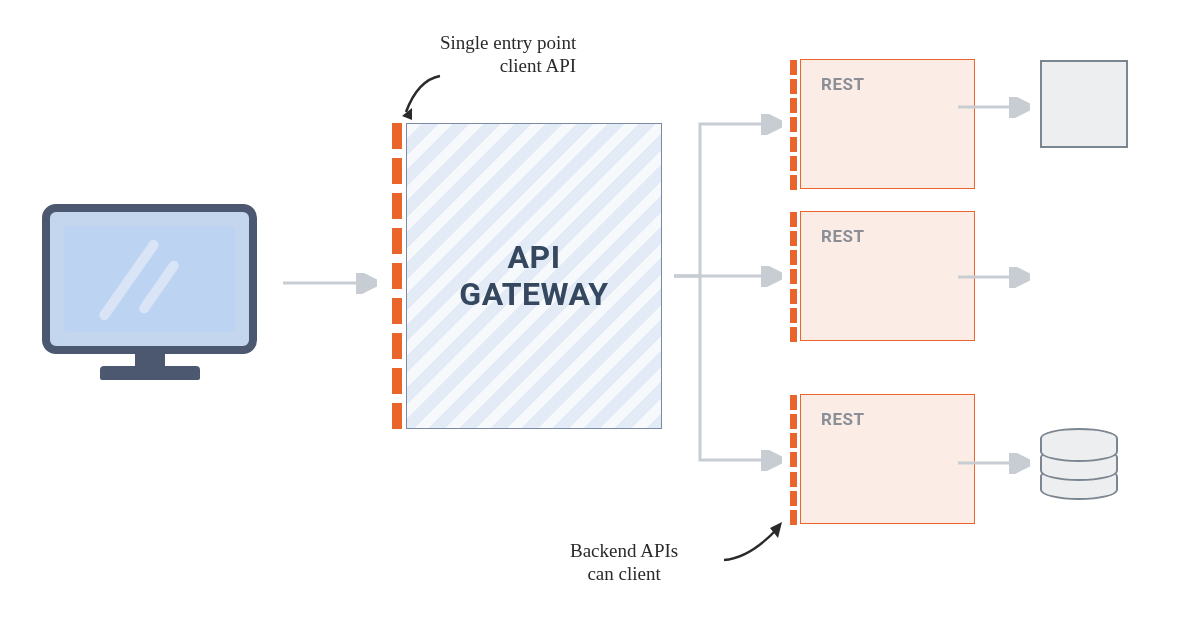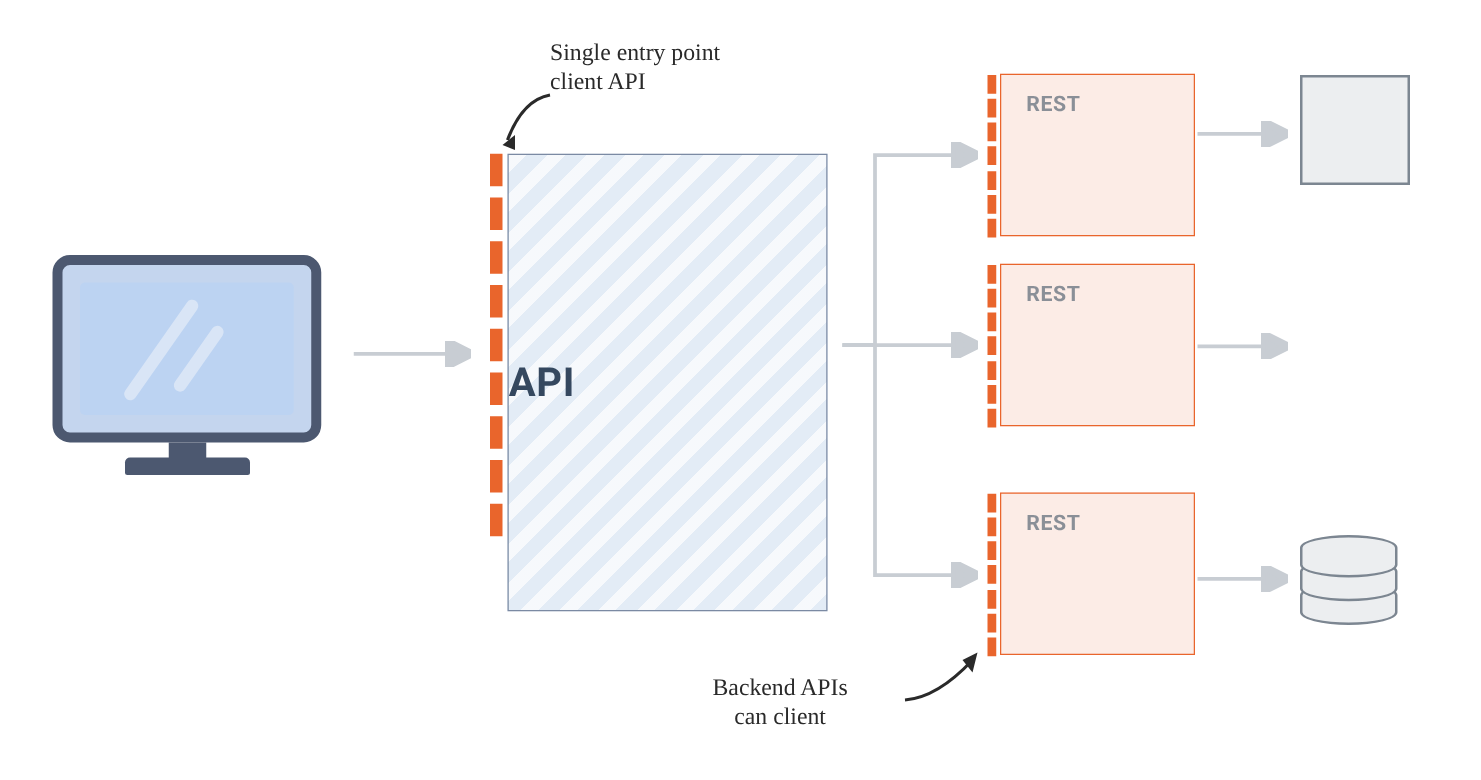--- a/index.html
+++ b/index.html
@@ -60,26 +60,27 @@
     background: #4c5870;
     border-radius: 4px 4px 2px 2px;
   }
 
   
   .gateway {
     position: absolute;
     left: 406px;
     top: 123px;
     width: 256px;
-    height: 366px;
+    height: 306px;
     background: #e3ecf6;
     border: 1.5px solid #7b8aa3;
     box-sizing: border-box;
     display: flex;
     align-items: center;
+    justify-content: center;
     overflow: hidden;
   }
   .gateway::before {
     content:"";
     position:absolute; inset:0;
     background: repeating-linear-gradient(
       135deg,
       rgba(255,255,255,.7) 0 10px,
       rgba(200,215,233,.0) 10px 22px
     );
@@ -109,21 +110,21 @@
   }
   .gateway-rail span {
     display:block;
     width: 10px; height: 26px;
     background: #e9652c;
   }
 
   
   .svc {
     position: absolute;
-    width: 156px;
+    width: 175px;
     height: 130px;
     background: #fcece6;
     border: 1.5px solid #e9652c;
     box-sizing: border-box;
     padding: 14px 4px 0 20px;
   }
   .svc .label {
     color: #8a8f97;
     font-weight: 700;
     font-size: 17px;
@@ -179,20 +180,21 @@
   }
 
   
   .note {
     position:absolute;
     font-family: "Comic Sans MS", "Segoe Script", cursive;
     color:#2a2a2a;
     font-size:19px;
     line-height:1.2;
     white-space:pre;
+    text-align:right;
   }
   .note-arrow { position:absolute; overflow:visible; }
   .note-arrow path { stroke:#2a2a2a; stroke-width:2.5; fill:none; }
   .note-arrow .head { fill:#2a2a2a; stroke:none; }
 
 </style>
 </head>
 <body>
 
 <div class="monitor">
@@ -220,20 +222,21 @@
     <span></span>
   <span></span>
     <span></span>
     <span></span>
     <span></span>
 </div>
 
 <div class="gateway">
   <div class="label">
     <span>API</span><br>
+    <span>GATEWAY</span>
   </div>
 </div>
 
 <svg class="wire" style="left:662px; top:70px; width:130px; height:400px">
   <line x1="12" y1="206" x2="118" y2="206" marker-end="url(#ah)"></line>
   <path d="M12,206 L38,206 L38,54 L118,54" marker-end="url(#ah)"></path>
   <path d="M12,206 L38,206 L38,390 L118,390" marker-end="url(#ah)"></path>
 </svg>
 
 <div class="svc svc1">

